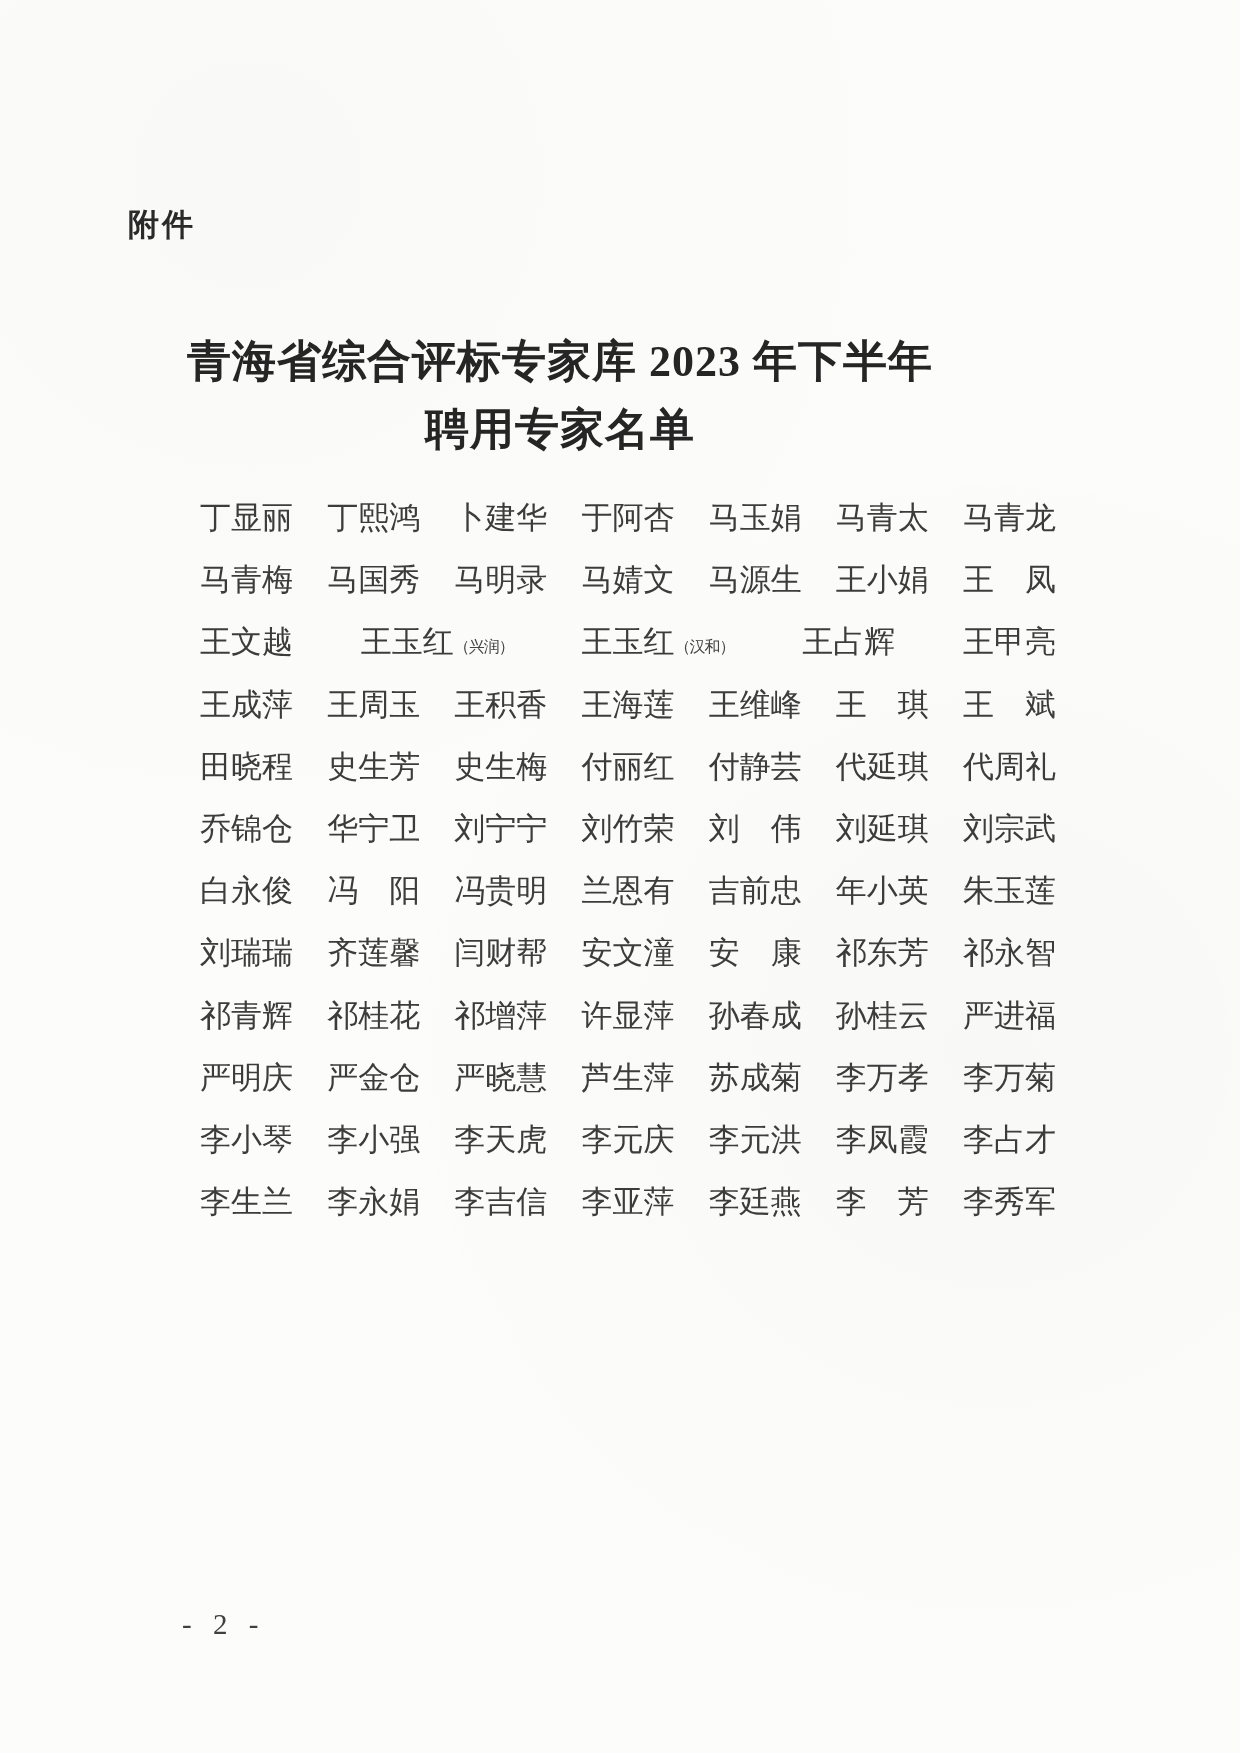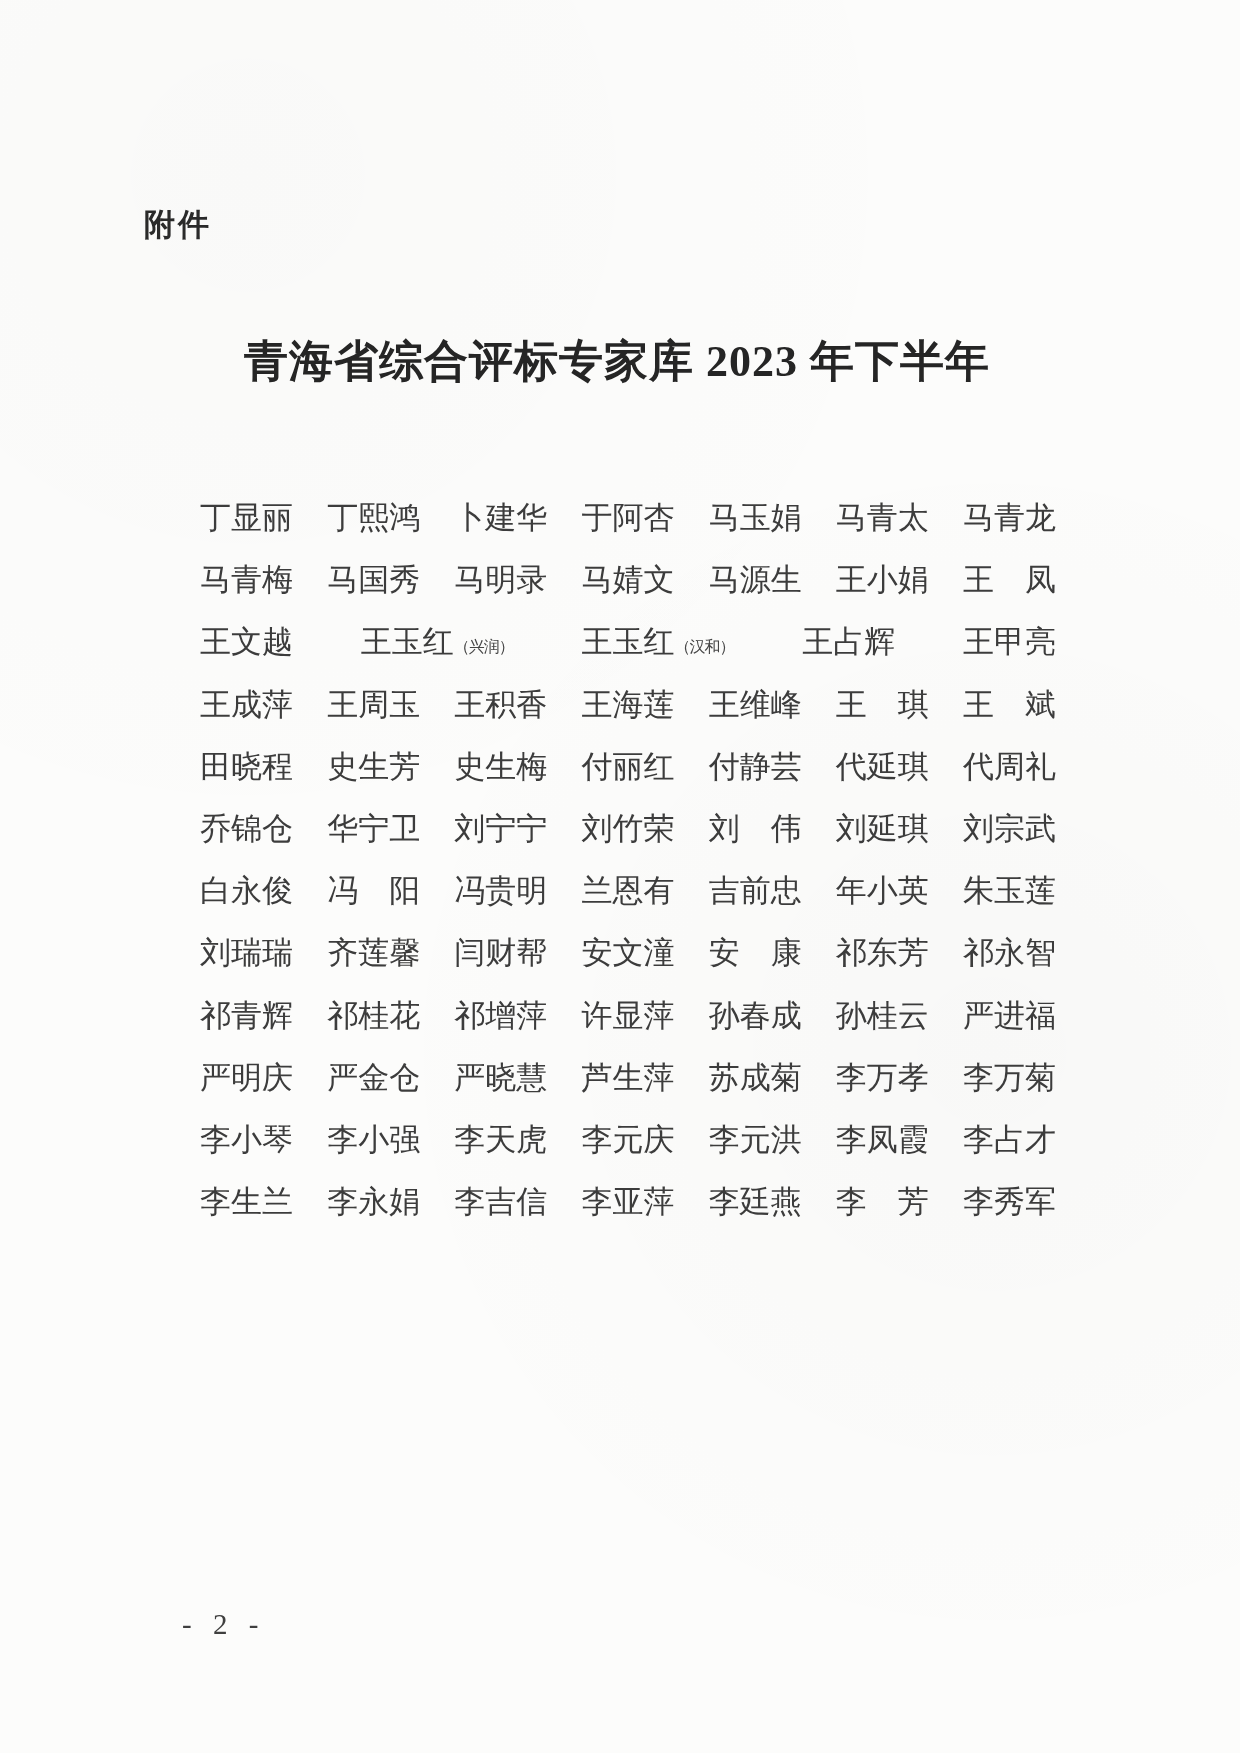--- a/index.html
+++ b/index.html
@@ -16,34 +16,34 @@
   .page {
     position: absolute;
     inset: 0;
     background:
       radial-gradient(circle at 20% 10%, rgba(0,0,0,0.012), transparent 40%),
       radial-gradient(circle at 80% 60%, rgba(0,0,0,0.015), transparent 45%),
       #fcfcfb;
   }
   .attachment-label {
     position: absolute;
-    left: 144px;
+    left: 128px;
     top: 204px;
     font-size: 31px;
     font-weight: bold;
     letter-spacing: 3px;
     color: #2a2a2a;
     font-family: "Liberation Sans", sans-serif;
   }
   .title-wrap {
     position: absolute;
     left: 130px;
     top: 328px;
     width: 860px;
-    text-align: right;
+    text-align: center;
     font-weight: bold;
     color: #252525;
     font-size: 44px;
     line-height: 68px;
     letter-spacing: 1px;
     font-family: "Liberation Serif", serif;
   }
   .name-grid {
     position: absolute;
     left: 200px;
@@ -75,20 +75,21 @@
   }
 </style>
 </head>
 <body>
 
 <div class="page">
   <div class="attachment-label">附件</div>
 
   <div class="title-wrap">
     <div>青海省综合评标专家库 2023 年下半年</div>
+    <div>聘用专家名单</div>
   </div>
 
   <div class="name-grid" id="name-grid">
       <div class="name-row">
         <span class="expert"><span>丁显丽</span></span>
         <span class="expert"><span>丁熙鸿</span></span>
         <span class="expert"><span>卜建华</span></span>
         <span class="expert"><span>于阿杏</span></span>
         <span class="expert"><span>马玉娟</span></span>
         <span class="expert"><span>马青太</span></span>

